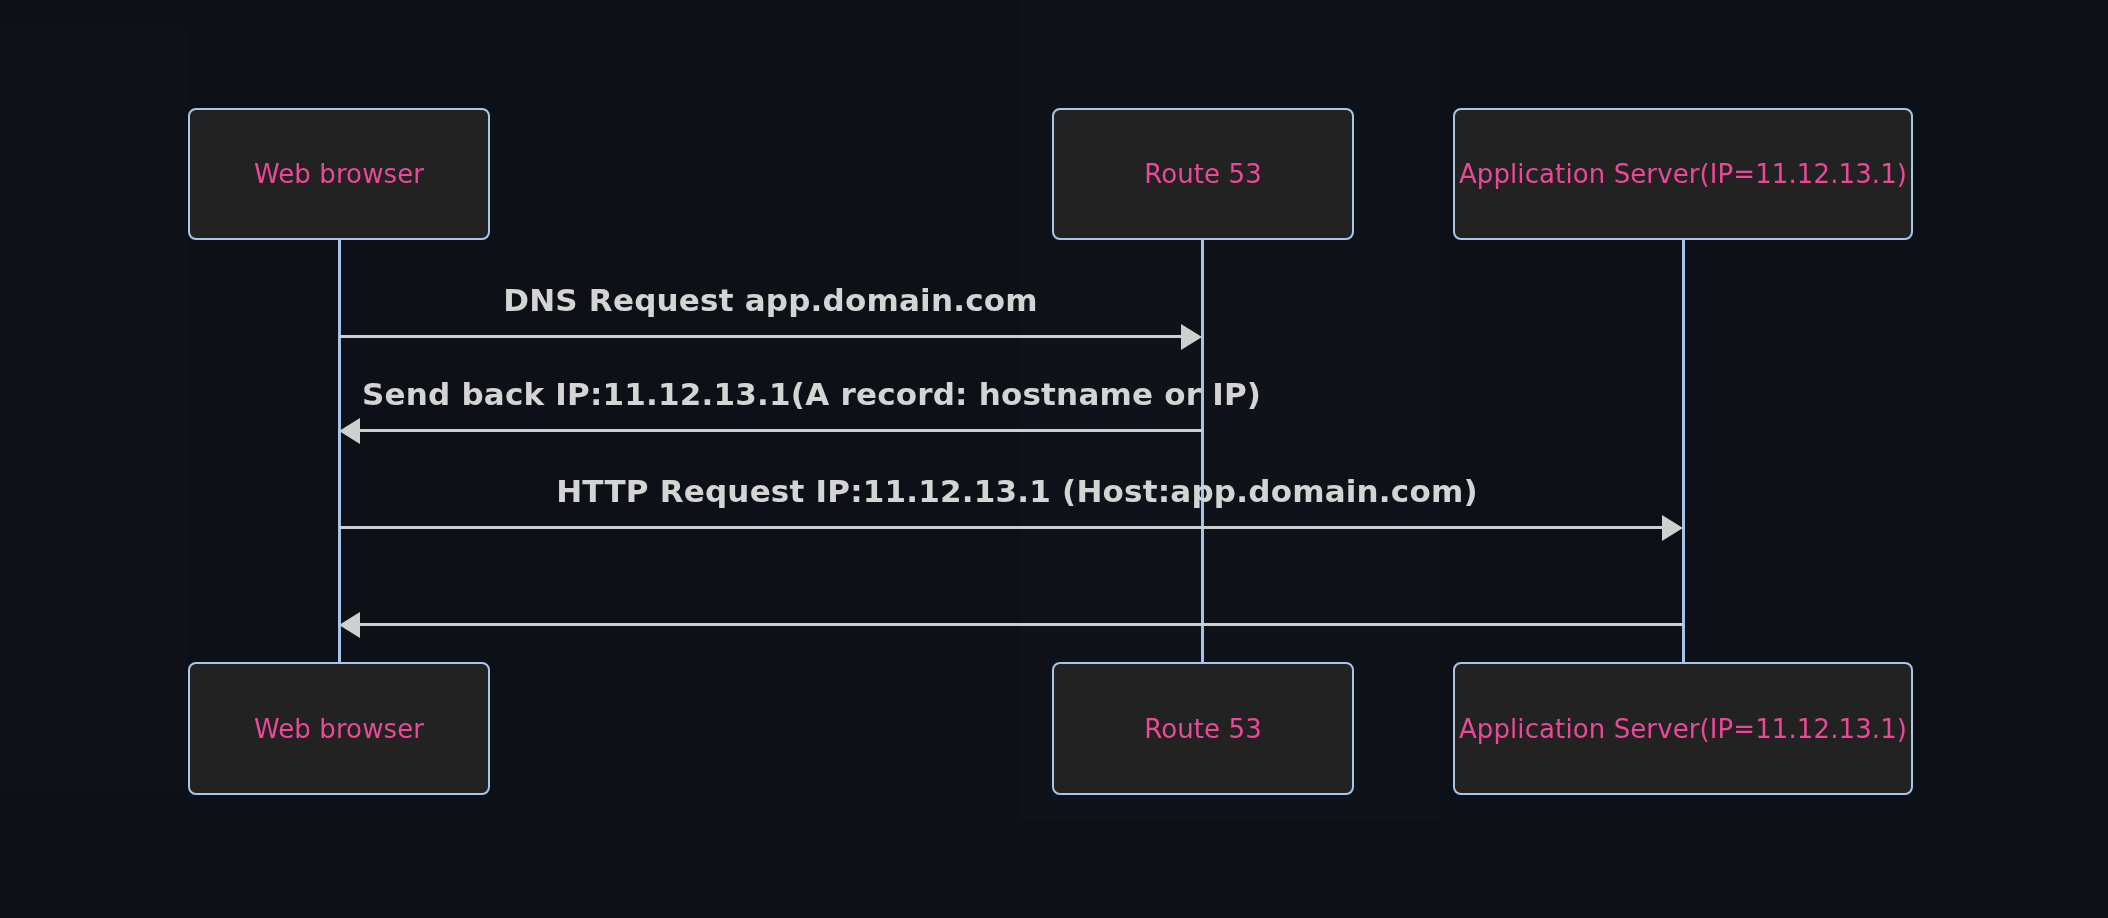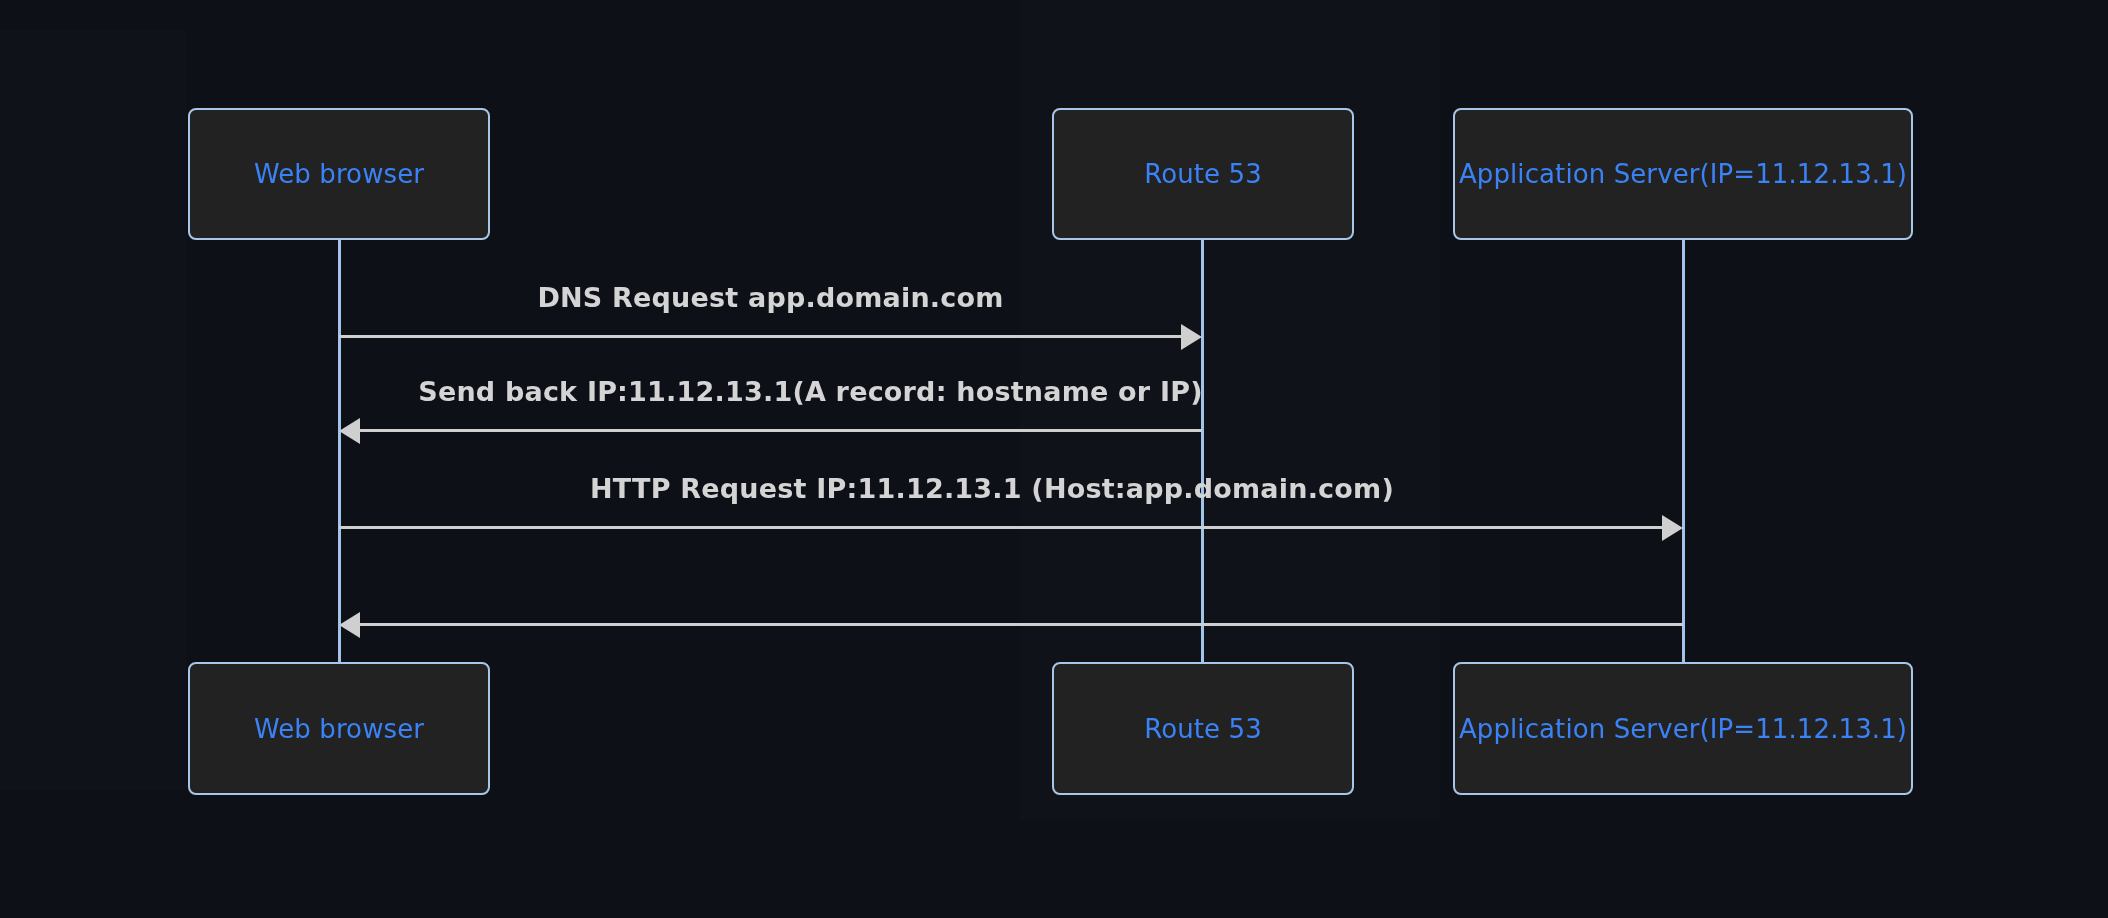--- a/index.html
+++ b/index.html
@@ -22,41 +22,41 @@
   }
   .participant-box {
     position: absolute;
     box-sizing: border-box;
     background: #212221;
     border: 2px solid #a8c7e8;
     border-radius: 8px;
     display: flex;
     align-items: center;
     justify-content: center;
-    color: #3b82f6;
+    color: #ec4899;
     font-size: 26px;
     font-weight: 400;
     letter-spacing: 0.1px;
     white-space: nowrap;
     text-align: center;
   }
   .lifeline {
     position: absolute;
     width: 3px;
     background: #a3c4e8;
   }
   .msg-line {
     position: absolute;
     height: 3px;
     background: #cfcfcf;
   }
   .msg-label {
     position: absolute;
     color: #d4d4d4;
-    font-size: 27px;
+    font-size: 31px;
     font-weight: 700;
     white-space: nowrap;
     text-align: center;
     letter-spacing: 0.2px;
   }
   .arrow-head {
     position: absolute;
     width: 0;
     height: 0;
     border-top: 13px solid transparent;
@@ -98,24 +98,24 @@
     <span>Route 53</span>
   </div>
   <div class="participant-box" style="left:1453px; top:662px; width:460px; height:133px;">
     <span>Application Server(IP=11.12.13.1)</span>
   </div>
 
   <div class="msg-label" style="left:339px; top:282px; width:863px;">DNS Request app.domain.com</div>
   <div class="msg-line" style="left:339px; top:335px; width:842px;"></div>
   <div class="arrow-head arrow-right" style="left:1181px; top:324px;"></div>
 
-  <div class="msg-label" style="left:339px; top:376px; width:863px;padding-left:40px;">Send back IP:11.12.13.1(A record: hostname or IP)</div>
+  <div class="msg-label" style="left:322px; top:376px; width:863px;padding-left:40px;">Send back IP:11.12.13.1(A record: hostname or IP)</div>
   <div class="msg-line" style="left:360px; top:429px; width:842px;"></div>
   <div class="arrow-head arrow-left" style="left:339px; top:418px;"></div>
 
-  <div class="msg-label" style="left:320px; top:473px; width:1344px;">HTTP Request IP:11.12.13.1 (Host:app.domain.com)</div>
+  <div class="msg-label" style="left:345px; top:473px; width:1344px;">HTTP Request IP:11.12.13.1 (Host:app.domain.com)</div>
   <div class="msg-line" style="left:339px; top:526px; width:1323px;"></div>
   <div class="arrow-head arrow-right" style="left:1662px; top:515px;"></div>
 
   <div class="msg-line" style="left:360px; top:623px; width:1323px;"></div>
   <div class="arrow-head arrow-left" style="left:339px; top:612px;"></div>
 
 </div>
 
 </body></html>

